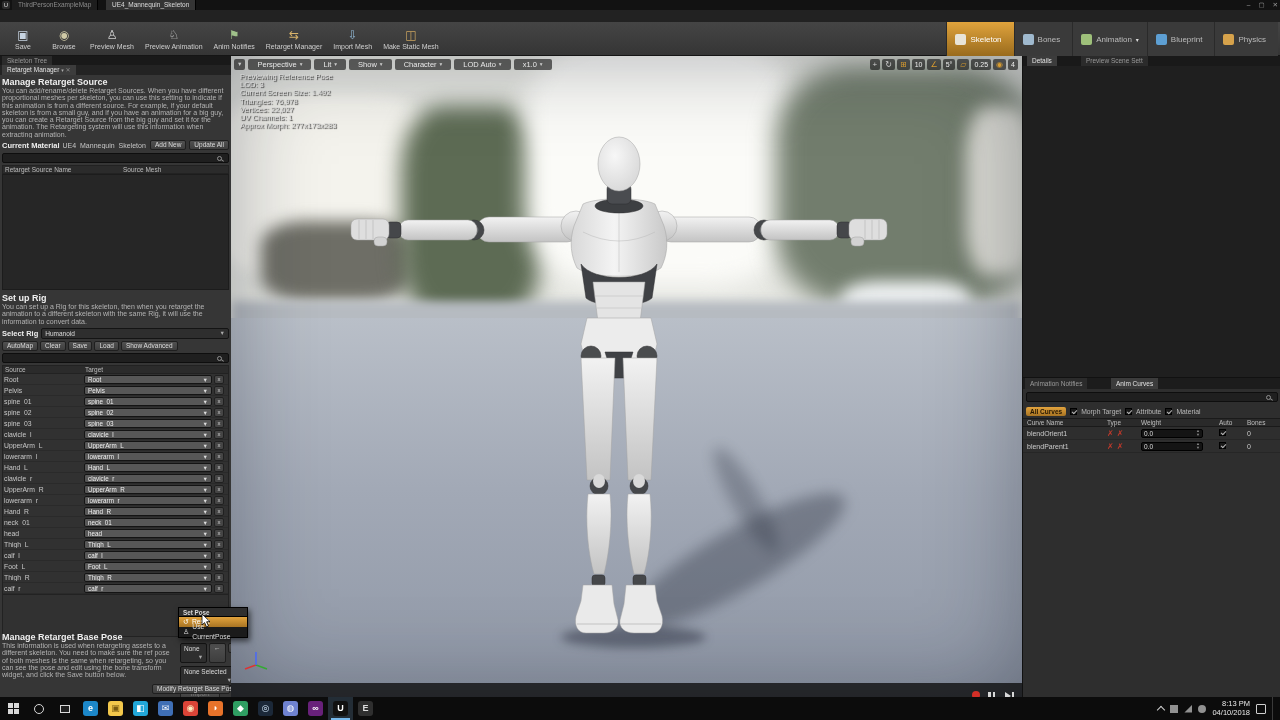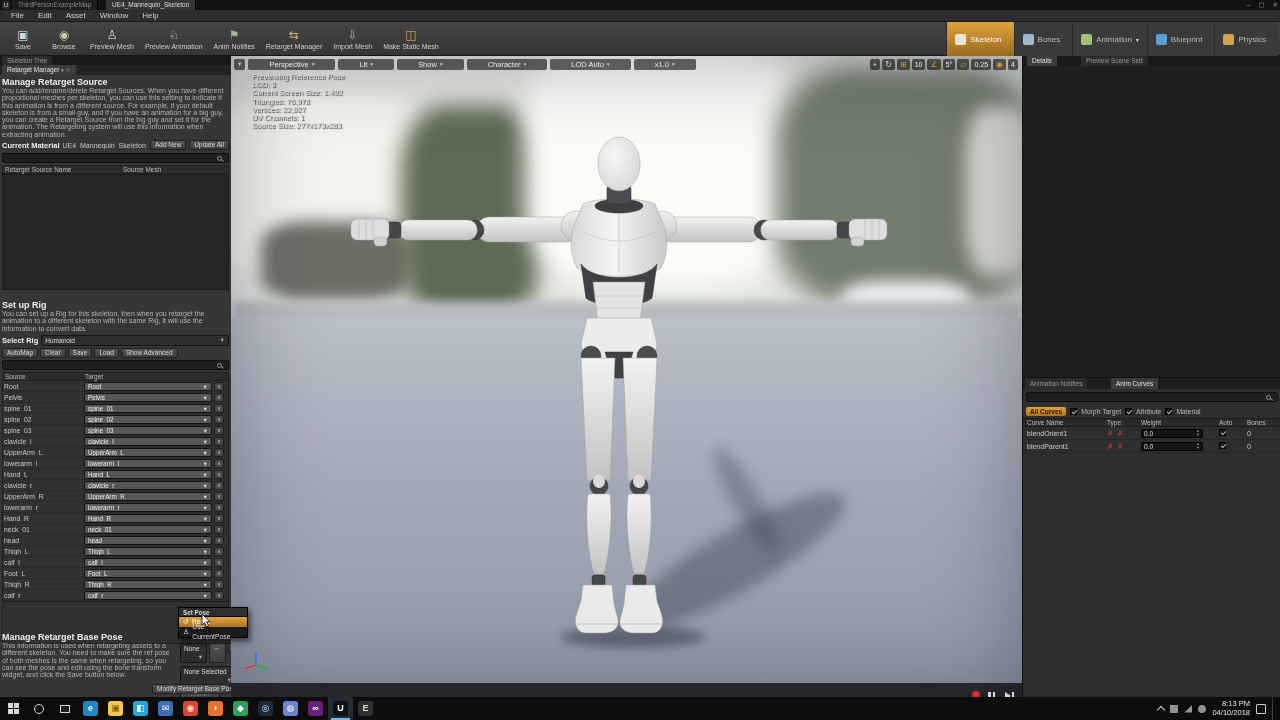--- a/index.html
+++ b/index.html
@@ -76,23 +76,23 @@
   .ctx-ic { font-size:7px; }
   #cursor { position:absolute; left:201px; top:558px; z-index:60; }
 
   
   #viewport { position:absolute; left:231px; top:0; width:791px; height:641px; overflow:hidden; background:#9aa1af; }
   .bg-blob { position:absolute; border-radius:30%; }
   #vp-floor { position:absolute; left:0; top:262px; width:791px; height:379px; background:linear-gradient(#b9bfc8,#a2a9b6 45%,#8f97a6); }
   #vp-vignette { position:absolute; inset:0; box-shadow:inset 0 0 90px rgba(20,25,40,.35); }
   .shadow { position:absolute; background:rgba(38,43,58,.36); border-radius:50%; filter:blur(7px); }
   #vp-info { position:absolute; left:9px; top:17px; z-index:5; }
-  .info-line { font-size:7.5px; line-height:8.2px; color:#d9d9d9; text-shadow:1px 1px 1px rgba(0,0,0,.8); white-space:nowrap;margin-left:12px; }
+  .info-line { font-size:7.5px; line-height:8.2px; color:#d9d9d9; text-shadow:1px 1px 1px rgba(0,0,0,.8); white-space:nowrap; }
   #vp-toolbar { position:absolute; left:3px; top:3px; display:flex; gap:3px; z-index:6; }
-  .vbtn { background:rgba(16,16,16,.62); border-radius:2px; color:#e8e8e8; font-size:7.5px; line-height:11px; height:11px; padding:0 21px; display:flex; align-items:center; gap:3px; white-space:nowrap; }
+  .vbtn { background:rgba(16,16,16,.62); border-radius:2px; color:#e8e8e8; font-size:7.5px; line-height:11px; height:11px; padding:0 9px; display:flex; align-items:center; gap:3px; white-space:nowrap; }
   .vbtn .caret { font-size:5.5px; color:#ccc; }
   #vp-snaps { position:absolute; right:4px; top:3px; display:flex; gap:2px; z-index:6; }
   .snap-ic { background:rgba(16,16,16,.62); color:#d79b2f; font-size:8px; line-height:11px; height:11px; padding:0 3px; border-radius:2px; }
   .snap-val { background:rgba(16,16,16,.62); color:#eee; font-size:7px; line-height:11px; height:11px; padding:0 3px; border-radius:2px; }
   #vp-playbar { position:absolute; left:0; bottom:0; width:791px; height:14px; background:rgba(12,12,12,.78); z-index:6; }
   #pb-controls { position:absolute; right:8px; top:3px; display:flex; gap:8px; align-items:center; }
   #rec-dot { width:8px; height:8px; border-radius:50%; background:#d32f27; }
   .pause-bar { display:inline-block; width:2.5px; height:8px; background:#d8d8d8; margin-right:2px; }
   #step-fwd { width:0; height:0; border-top:4px solid transparent; border-bottom:4px solid transparent; border-left:6px solid #d8d8d8; display:inline-block; }
   #step-bar { display:inline-block; width:2px; height:8px; background:#d8d8d8; margin-left:1px; }
@@ -144,28 +144,20 @@
     <div class="ue-badge">U</div>
     <div class="wtab" style="left:12px;">ThirdPersonExampleMap</div>
     <div class="wtab active" style="left:106px;">UE4_Mannequin_Skeleton</div>
     <div class="wctrls">
       <span>–</span>
       <span>▢</span>
       <span>✕</span>
     </div>
   </div>
 
-  <div id="menubar">
-
-  <span class="menu-item">File</span>
-      <span class="menu-item">Edit</span>
-      <span class="menu-item">Asset</span>
-      <span class="menu-item">Window</span>
-      <span class="menu-item">Help</span>
-    </div>
 
   <div id="toolbar">
     <div id="toolbar-left">
 
         <div class="tbtn">
           <span class="ticon" style="color: rgb(199, 212, 226);">▣</span>
           <span class="tlabel">Save</span>
         </div>
 
         <div class="tbtn">
@@ -265,21 +257,21 @@
         <div class="searchbox">
             <span class="mag"></span>
           </div>
 
         <div class="tbl-head">
           <span style="width:120px;padding-left:2px;">Retarget Source Name</span>
           <span>Source Mesh</span>
         </div>
         <div class="list-empty"></div>
 
-        <div class="sec-title" style="margin-top:10px;">Set up Rig</div>
+        <div class="sec-title" style="margin-top:3px;">Set up Rig</div>
         <div class="desc" style="height:23px;overflow:hidden;">You can set up a Rig for this skeleton, then when you retarget the animation to a different skeleton with the same Rig, it will use the information to convert data.</div>
 
         <div class="cs-row">
           <span class="lbl-b">Select Rig</span>
           <span class="dd" style="flex:1;"><span>Humanoid</span><span class="caret">▼</span></span>
         </div>
 
         <div style="display:flex;gap:2px;margin:2px 0;">
 
         <span class="btn">AutoMap</span>
@@ -662,21 +654,21 @@
       </div>
 
       <div id="vp-info">
 
       <div class="info-line">Previewing Reference Pose</div>
           <div class="info-line">LOD: 3</div>
           <div class="info-line">Current Screen Size: 1.492</div>
           <div class="info-line">Triangles: 76,978</div>
           <div class="info-line">Vertices: 22,027</div>
           <div class="info-line">UV Channels: 1</div>
-          <div class="info-line">Source Size: 277x173x283</div>
+          <div class="info-line">Approx Morph: 277x173x283</div>
         </div>
 
       <svg id="axis-gizmo" width="26" height="22" viewBox="0 0 26 22">
         <line x1="13" y1="16" x2="2" y2="20" stroke="#d33" stroke-width="1.4"></line>
         <line x1="13" y1="16" x2="24" y2="20" stroke="#3a3" stroke-width="1.4"></line>
         <line x1="13" y1="16" x2="13" y2="3" stroke="#46f" stroke-width="1.4"></line>
       </svg>
 
       <div id="vp-playbar">
         <div id="pb-controls">

